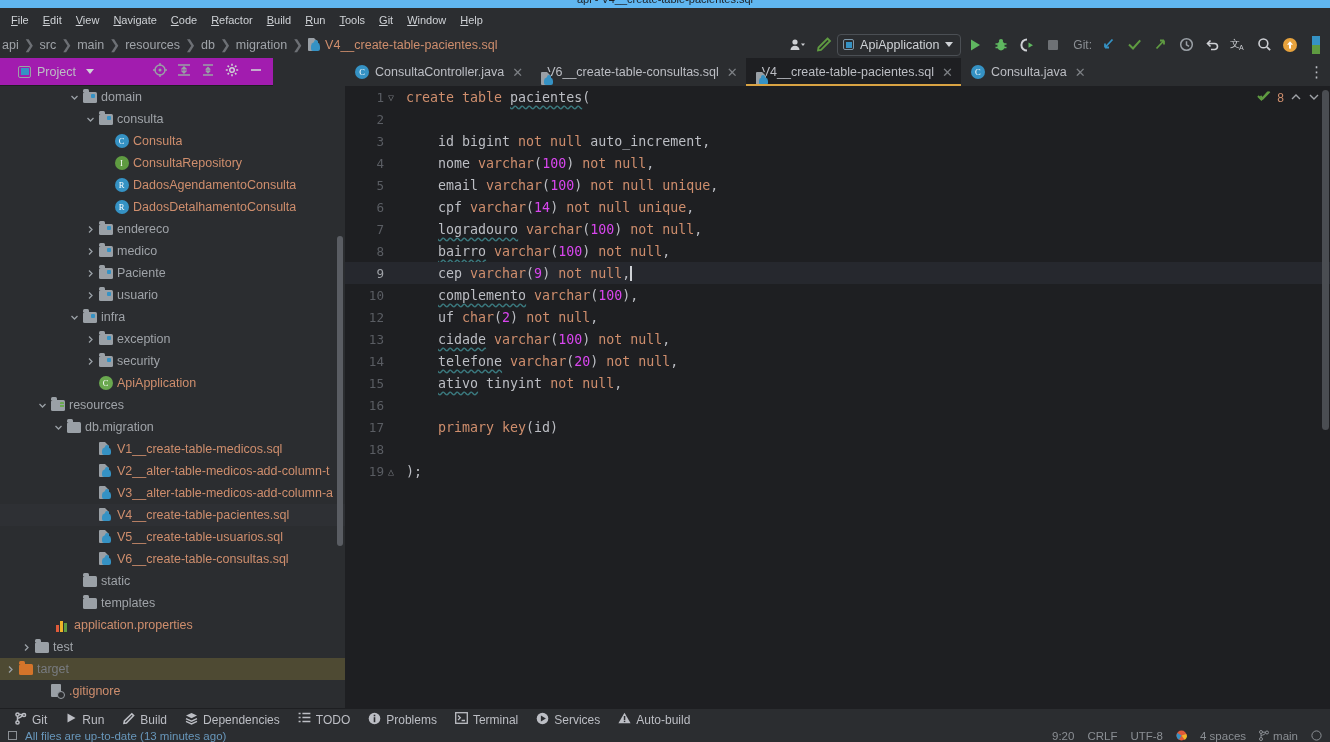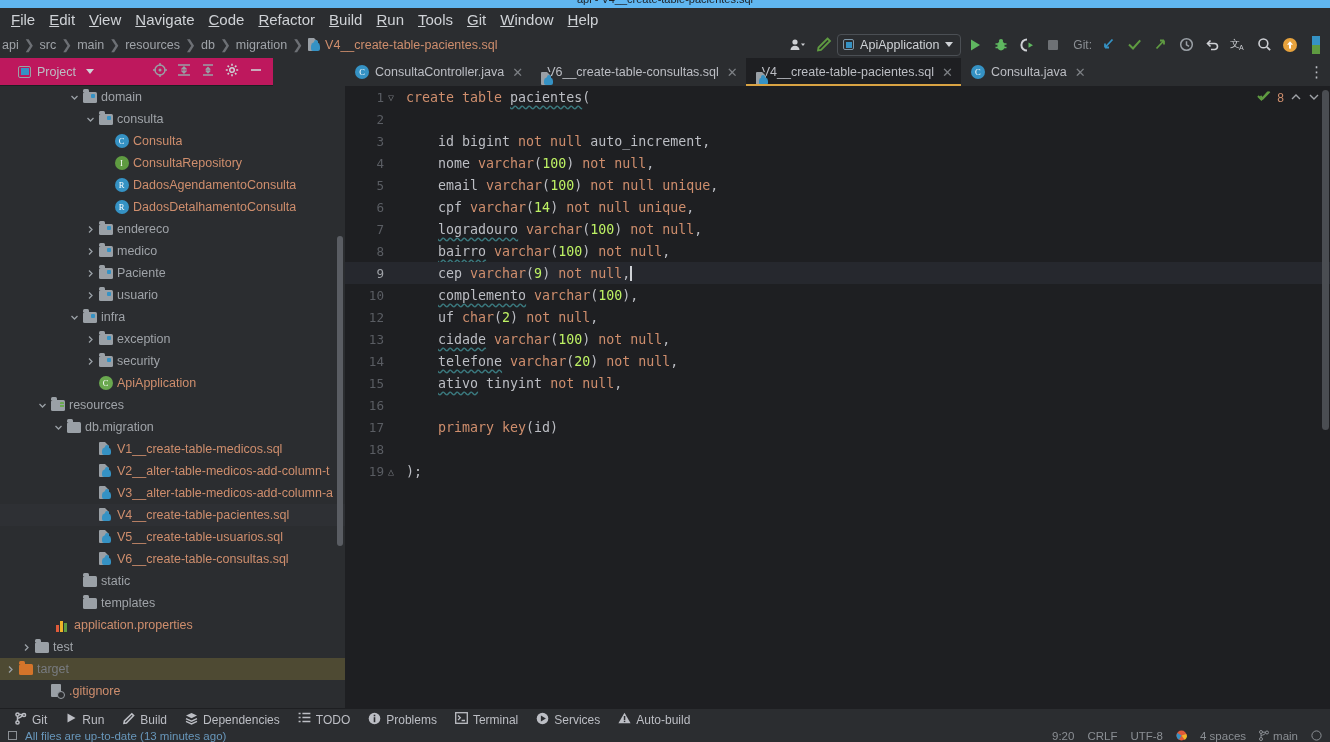--- a/index.html
+++ b/index.html
@@ -24,21 +24,21 @@
     text-align:center; font-size:11px; color:#1d1f22; white-space:nowrap;
   }
 
   
   .menubar {
     position: absolute; left: 0; top: 8px; width: 1330px; height: 23px;
     background: #2b2d30;
     display: flex; align-items: center; padding-left: 4px;
   }
   .menubar .mi {
-    padding: 2px 7px; font-size: 15px; color: #cfd2d6; cursor: default;
+    padding: 2px 7px; font-size: 11px; color: #cfd2d6; cursor: default;
     white-space: nowrap;
   }
   .menubar .mi u { text-decoration: underline; }
 
   
   .navrow {
     position: absolute; left: 0; top: 31px; width: 1330px; height: 27px;
     background: #2b2d30;
     display: flex; align-items: center;
   }
@@ -77,21 +77,21 @@
     white-space:nowrap;
   }
   .runconfig .sq { width:11px;height:11px;border:1.6px solid #7f97a8; border-radius:2px; position:relative;}
   .runconfig .sq:after{content:"";position:absolute;left:1.5px;top:1.5px;right:1.5px;bottom:1.5px;background:#3592c4;}
   .caret { width:0;height:0;border-left:4px solid transparent;border-right:4px solid transparent;border-top:5px solid #cfd2d6; }
   .gitlabel { color:#8b8f94; font-size:12px; padding:0 2px 0 6px;}
 
   
   .panel {
     position:absolute; left:0; top:58px; width:273px; height:650px;
-    background:#be185d;
+    background:#a21caf;
   }
   .panelhdr {
     height:28px; display:flex; align-items:center; padding:0 6px 0 18px;
     border-bottom:1px solid #1e1f22;
   }
   .panelhdr .ptitle{ color:#bcbec4; font-size:12.5px; margin-left:6px;}
   .panelhdr .pcar{ margin-left:10px; }
   .panelhdr .acts{ margin-left:auto; display:flex; align-items:center; gap:10px; padding-right:4px;}
   .winicon{ width:13px;height:12px;border:1.6px solid #9aa0a6;border-radius:2px; position:relative;}
   .winicon:after{content:"";position:absolute;left:1.5px;top:1.5px;right:1.5px;bottom:1.5px;background:#3592c4;}
@@ -171,21 +171,21 @@
   .ln.cur{ background:#26282e; }
   .ln .num{
     width:39px; text-align:right; color:#5a5d63; font-size:12.6px;
     font-family:"DejaVu Sans Mono",monospace; flex:0 0 39px;
   }
   .ln.cur .num{ color:#a0a3a8; }
   .ln .fold{ width:14px; flex:0 0 14px; text-align:center; color:#6d7075; font-size:10px;}
   .ln .txt{ padding-left:8px; white-space:pre; }
   .kw{ color:#cf8e6d; }
   .typ{ color:#cf8e6d; }
-  .num2{ color:#bef264;text-align:center; }
+  .num2{ color:#d946ef;text-align:center; }
   .pln{ color:#bcbec4; }
   .id{ color:#bcbec4; }
   .wavy{ text-decoration: underline; text-decoration-style: wavy; text-decoration-color:#3a7a7f; text-underline-offset:3px;}
   .cursor{ display:inline-block;width:1.5px;height:15px;background:#cfd2d6;vertical-align:-3px;}
 
   .inspect{ position:absolute; right:10px; top:4px; display:flex;align-items:center;gap:6px; font-size:12px;}
   .inspect .cnt{ color:#cf8e6d; }
   .vsb{ position:absolute; right:1px; width:7px; background:#4a4d52; border-radius:4px;}
 
   

